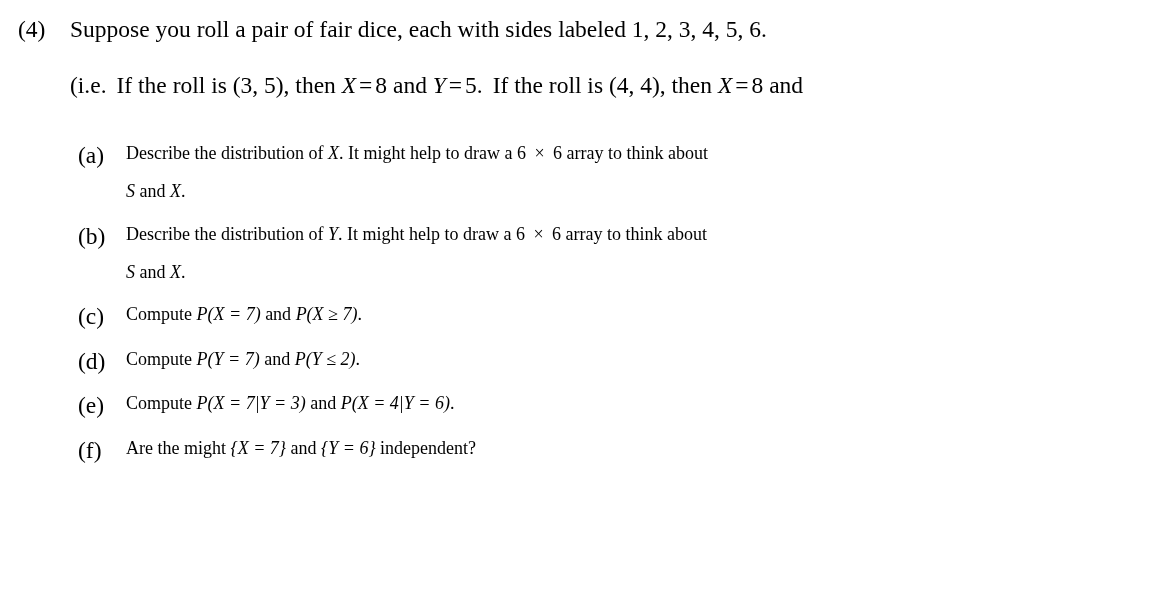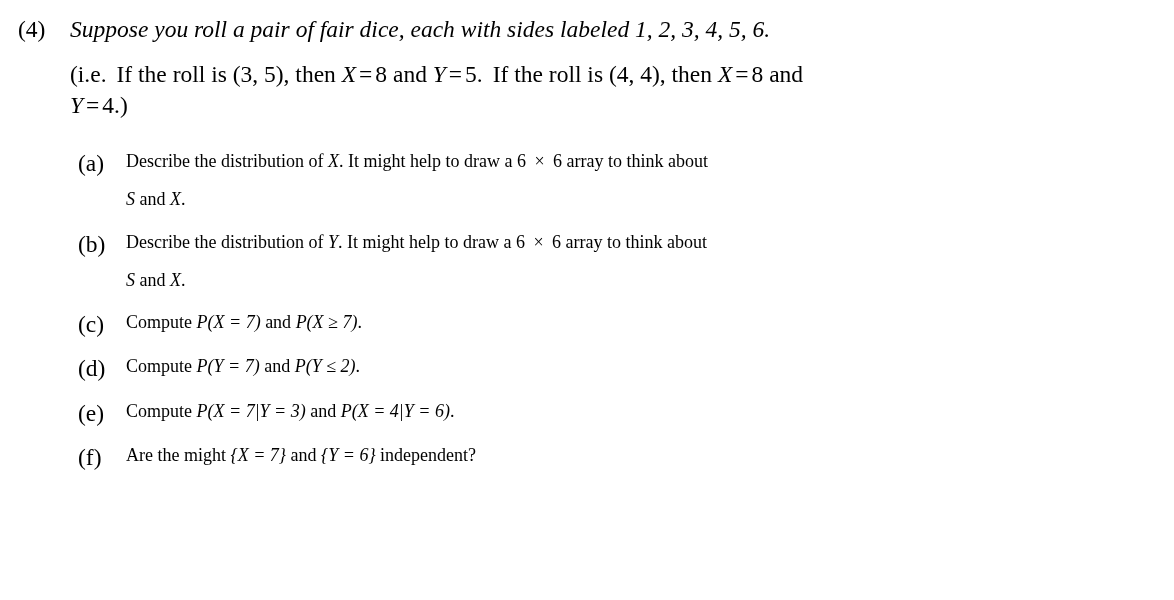--- a/index.html
+++ b/index.html
@@ -53,33 +53,33 @@
     flex: 1 1 auto;
     min-width: 0;
   }
 
   .line {
     font-size: 23.5px;
     line-height: 1.0;
     white-space: nowrap;
   }
 
-  .stem-line { margin-bottom: 21px; font-style: italic; }
+  .stem-line { margin-bottom: 32px; }
   .bold-line {
     font-weight: bold;
     margin-bottom: 21px;
     letter-spacing: .1px;
   }
   .bold-line .math {
     font-weight: bold;
     font-style: italic;
   }
 
   .ie-block {
-    margin-bottom: 1px;
+    margin-bottom: 14px;
   }
   .ie-line-1 { margin-bottom: 8px; white-space: nowrap; }
   .ie-line-2 { white-space: nowrap; }
 
   
   .subitems {
     margin-top: 33px;
     padding-left: 64px;
   }
   .subitem {
@@ -124,23 +124,20 @@
     <div class="prob-body">
 
       <div class="line stem-line">Suppose you roll a pair of fair dice, each with sides labeled 1, 2, 3, 4, 5, 6.</div>
 
 
 
       <div class="ie-block">
         <div class="line ie-line-1">
           <span>(i.e.</span><span class="sentgap"></span><span>If the roll is (3, 5), then </span><span class="math">X</span><span class="op">=</span><span class="num">8</span><span> and </span><span class="math">Y</span><span class="op">=</span><span class="num">5.</span><span class="sentgap"></span><span>If the roll is (4, 4), then </span><span class="math">X</span><span class="op">=</span><span class="num">8</span><span> and</span>
         </div>
-        <div class="line ie-line-2">
-          <span class="math">Y</span><span class="op">=</span><span class="num">4.)</span>
-        </div>
       </div>
 
     </div>
   </div>
 
   <div class="subitems">
 
     <div class="subitem gap-ab">
       <div class="sub-label">(a)</div>
       <div class="sub-body">

